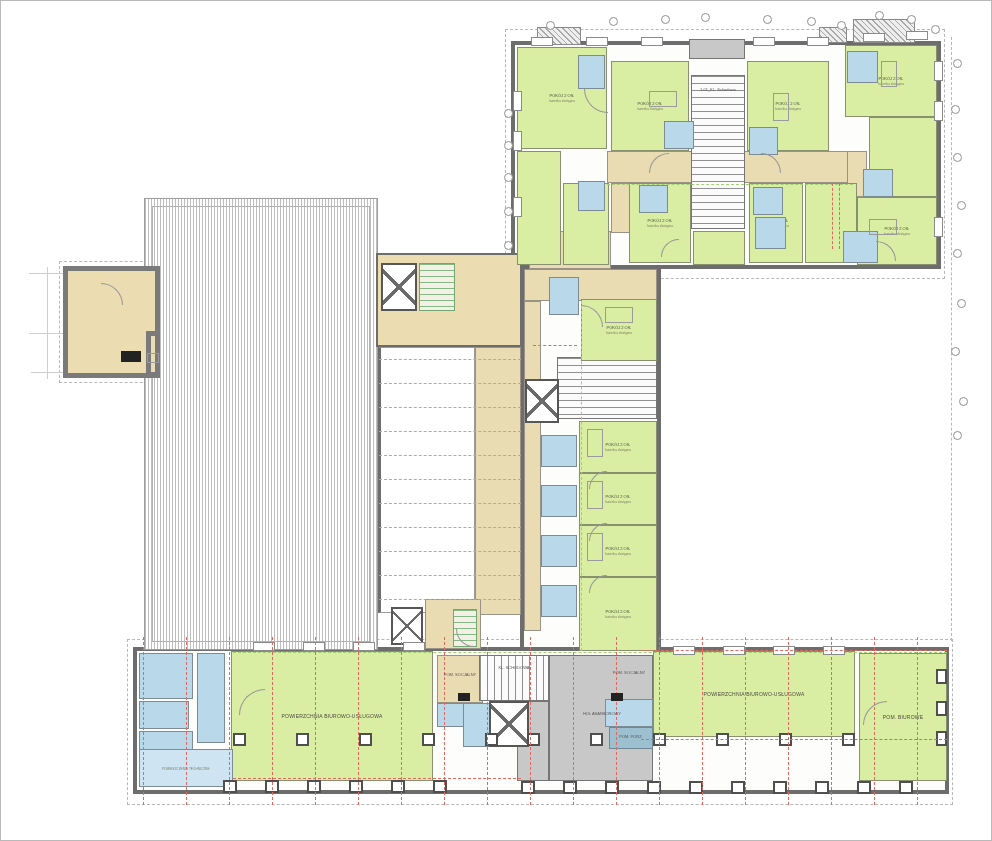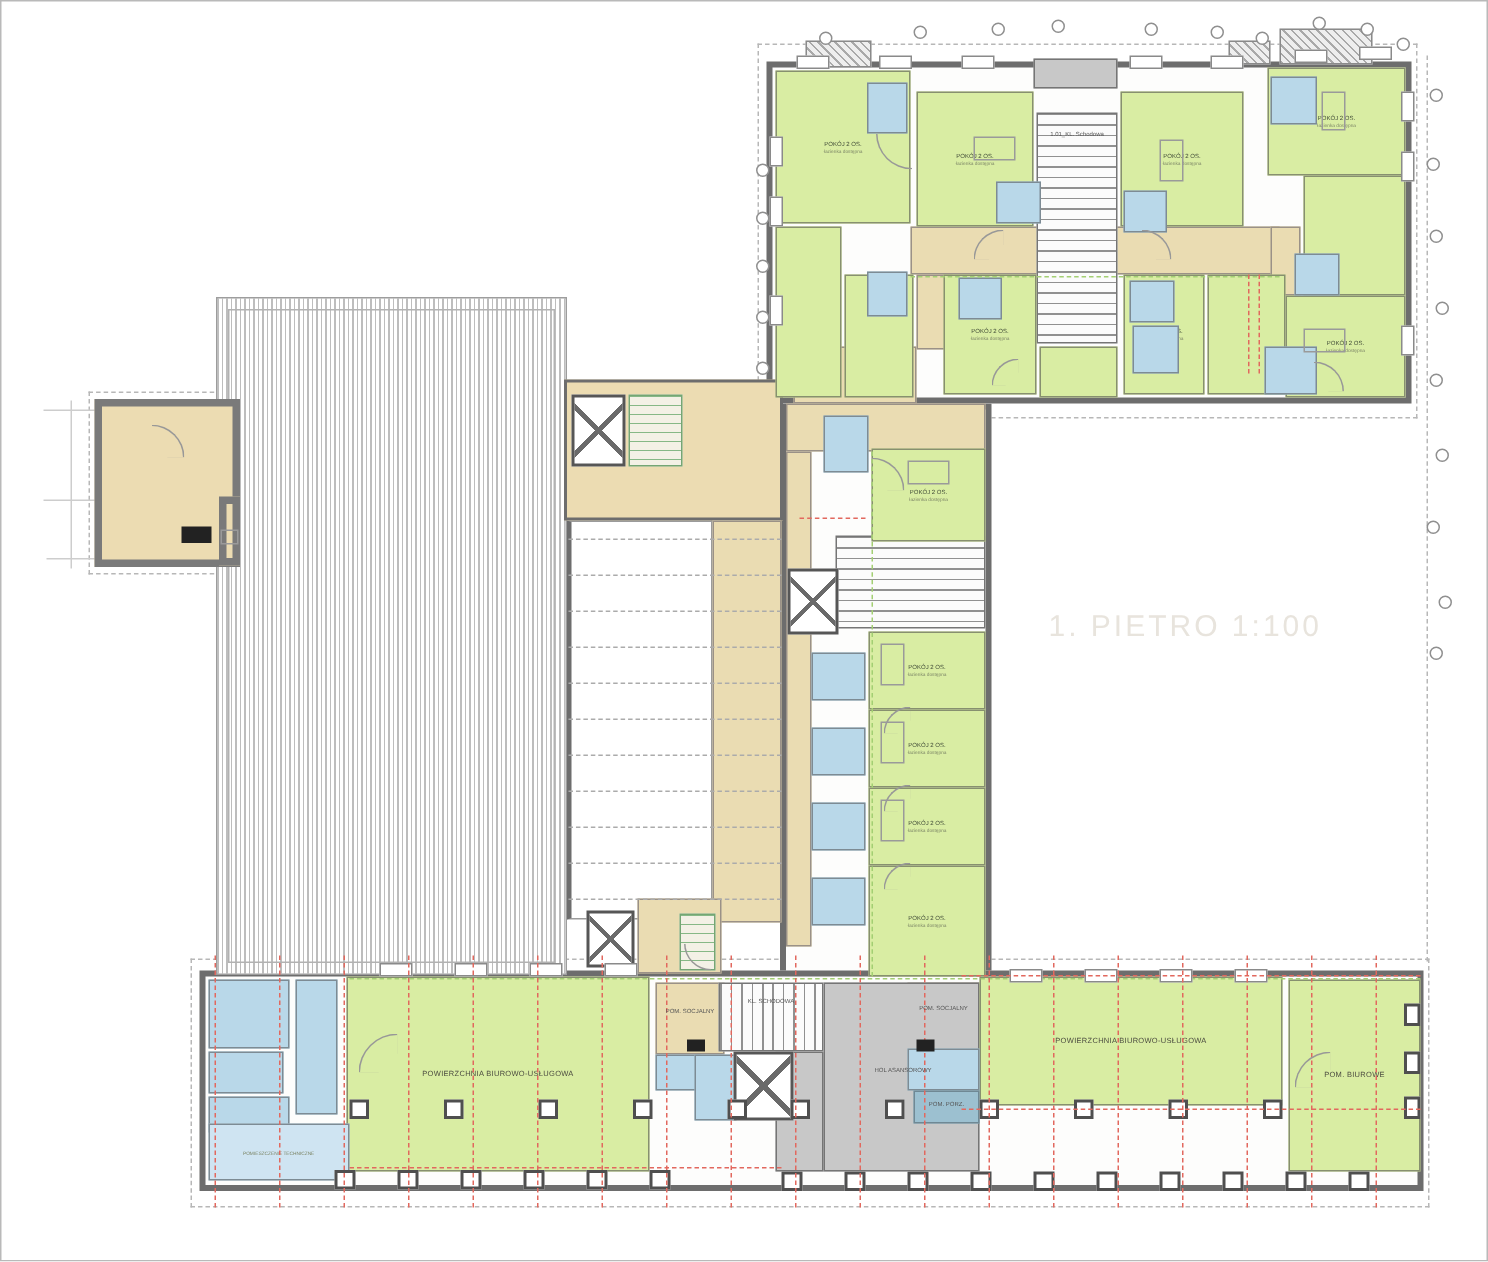--- a/index.html
+++ b/index.html
@@ -49,21 +49,20 @@
   .rl2{font-size:4px;line-height:5px;color:#7c8566;white-space:nowrap;transform:scale(.8);}
   .olab{font-size:5px;line-height:6px;color:#4c4c40;letter-spacing:.2px;white-space:nowrap;}
   #title{position:absolute;left:698px;top:406px;font-size:20px;letter-spacing:2px;
          color:#e8e4dd;font-weight:400;white-space:nowrap;}
 </style>
 </head>
 <body>
 
 <div id="page">
   <div id="plan">
-    <div id="title">1. PIETRO  1:100</div>
     <svg class="abs" style="left:385px;top:262px" width="24" height="30" viewBox="0 0 24 30">
       <polygon points="7,1 17,1 17,14 23,14 12,29 1,14 7,14" fill="#f4eedd" stroke="#8a8a8a" stroke-width="1"></polygon>
     </svg>
     <svg class="abs" style="left:385px;top:314px" width="24" height="30" viewBox="0 0 24 30">
       <polygon points="12,1 23,16 17,16 17,29 7,29 7,16 1,16" fill="#f4eedd" stroke="#8a8a8a" stroke-width="1"></polygon>
     </svg>
   <div class="abs dashrect" style="left: 504px; top: 28px; width: 440px; height: 250px;"></div>
       <div class="abs dashrect" style="left: 126px; top: 638px; width: 826px; height: 166px;"></div>
       <div class="abs dashrect" style="left: 58px; top: 260px; width: 104px; height: 122px;"></div>
       <div class="abs dashv" style="left: 950px; top: 36px; height: 604px;"></div>

